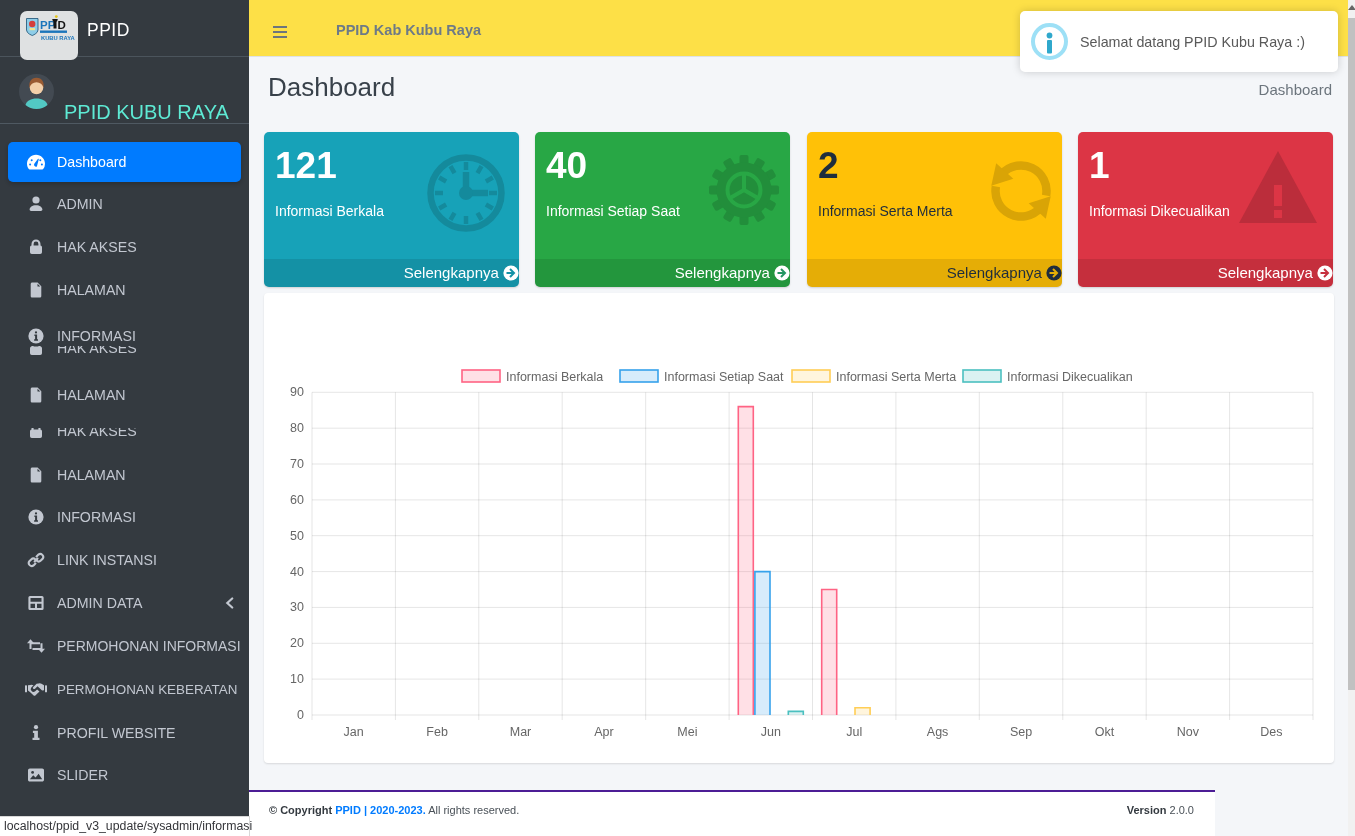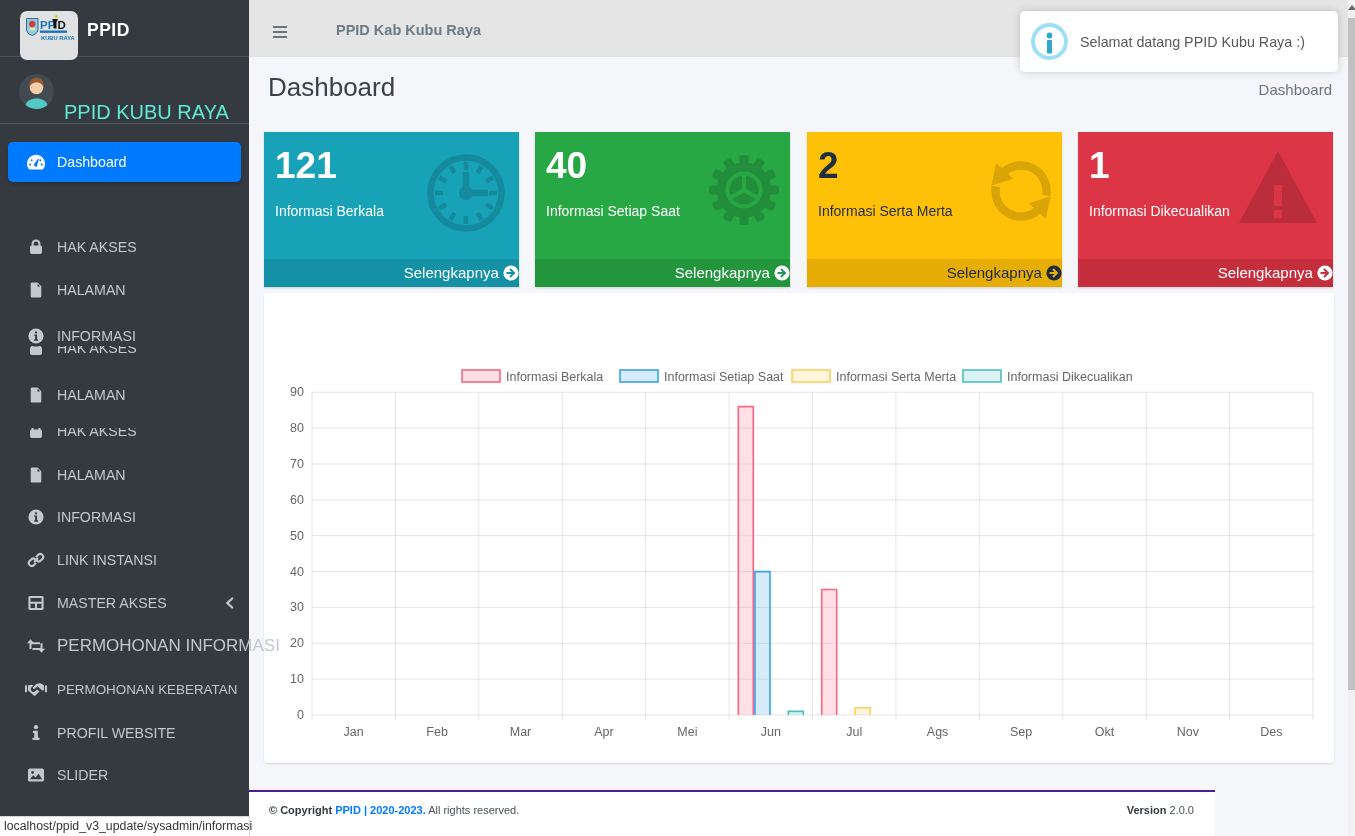--- a/index.html
+++ b/index.html
@@ -1,40 +1,40 @@
 <!DOCTYPE html>
 <html><head><meta charset="utf-8"><title>PPID</title>
 <style>
 *{margin:0;padding:0;box-sizing:border-box}
 html,body{width:1355px;height:836px;overflow:hidden;font-family:"Liberation Sans",sans-serif}
 #app{position:relative;width:1355px;height:836px;background:#f4f6f9;overflow:hidden}
 
 #sb{position:absolute;left:0;top:0;width:249px;height:836px;background:#343a40}
 #brand{position:absolute;left:0;top:0;width:249px;height:57px;border-bottom:1px solid #4b545c}
 #logo{position:absolute;left:20px;top:11px;width:58px;height:49px;background:#dfe1e2;border-radius:7px}
-#brandtxt{position:absolute;left:87px;top:20px;font-size:17.5px;font-weight:700;color:#fff;letter-spacing:0.5px}
+#brandtxt{position:absolute;left:87px;top:20px;font-size:17.5px;font-weight:400;color:#fff;letter-spacing:0.5px}
 #upanel{position:absolute;left:0;top:57px;width:249px;height:67px;border-bottom:1px solid #4f5962}
 #uname{position:absolute;left:64px;top:44px;font-size:20px;color:#5eead4}
 .ni{position:absolute;left:8px;width:233px;height:40px;border-radius:5px;color:#c2c7d0}
 .ni b{position:absolute;left:49px;top:50%;transform:translateY(-50%);font-size:14.2px;font-weight:400;white-space:nowrap;letter-spacing:0px}
 .ni i{position:absolute;left:27.5px;top:50%;transform:translate(-50%,-50%);display:flex}
 .ni.active{background:#007bff;color:#fff;box-shadow:0 2px 4px rgba(0,0,0,.2)}
 .ni .chev{position:absolute;right:7px;top:14px}
 .clipw{position:absolute;left:8px;width:233px;overflow:hidden}
 .clipw .ni{left:0}
 
-#nb{position:absolute;left:249px;top:0;width:1099px;height:57px;background:#e5e5e5;border-bottom:1px solid #dee2e6}
+#nb{position:absolute;left:249px;top:0;width:1099px;height:57px;background:#fde047;border-bottom:1px solid #dee2e6}
 #burger{position:absolute;left:24px;top:26px;width:14px;height:12px}
 #burger div{height:2px;background:#6c757d;margin-bottom:3px}
 #nbtitle{position:absolute;left:87px;top:22px;font-size:14.5px;font-weight:700;color:#6d7a87}
 
 #h1{position:absolute;left:268px;top:72px;font-size:26px;font-weight:500;color:#38414a}
 #bc{position:absolute;right:23px;top:81px;font-size:15px;color:#6c757d}
 
-.sbx{position:absolute;top:132px;width:255px;height:155px;border-radius:0;box-shadow:0 1px 2px rgba(0,0,0,.15);overflow:hidden}
+.sbx{position:absolute;top:132px;width:255px;height:155px;border-radius:5px;box-shadow:0 1px 2px rgba(0,0,0,.15);overflow:hidden}
 .sbx .n{position:absolute;left:11px;top:15px;font-size:37px;font-weight:700;line-height:1}
 .sbx .l{position:absolute;left:11px;top:71px;font-size:14px}
 .sbx .ft{position:absolute;left:0;bottom:0;width:100%;height:28px;background:rgba(0,0,0,.1);text-align:right;font-size:15px;line-height:28px}
 .sbx .big{position:absolute}
 
 #card{position:absolute;left:264px;top:293px;width:1070px;height:470px;background:#fff;border-radius:4px;box-shadow:0 1px 2px rgba(0,0,0,.12)}
 #cardh{position:absolute;left:0;top:0;width:100%;height:48px;border-bottom:1px solid rgba(0,0,0,.12)}
 #ctitle{position:absolute;left:24px;top:13px;font-size:18px;color:#3d444b}
 #ysel{position:absolute;left:978px;top:8px;width:75px;height:33px;border:1px solid #ced4da;border-radius:4px;background:#fff}
 #ysel span{position:absolute;left:13px;top:7px;font-size:15px;color:#495057}
@@ -252,20 +252,31 @@
               <circle cx="4.1" cy="11" r="1"></circle>
               <circle cx="5.7" cy="6.8" r="1"></circle>
               <circle cx="14.3" cy="6.8" r="1"></circle>
               <circle cx="15.9" cy="11" r="1"></circle>
               <path d="M10.9 12.9a1.9 1.9 0 0 1-2.6-2.6L12 5.3a.5.5 0 0 1 .8.5l-1.9 7.1z"></path>
             </g>
           </svg>
         </i>
         <b>Dashboard</b>
       </div>
+      <div class="ni" style="top:184px">
+        <i>
+          <svg width="18" height="18" viewBox="0 0 18 18">
+            <g fill="#c2c7d0">
+              <circle cx="9" cy="5" r="3.6"></circle>
+              <path d="M9 10.2c-3.8 0-6.4 1.9-6.4 4.4 0 .9.6 1.4 1.5 1.4h9.8c.9 0 1.5-.5 1.5-1.4 0-2.5-2.6-4.4-6.4-4.4z"></path>
+            </g>
+          </svg>
+        </i>
+        <b>ADMIN</b>
+      </div>
       <div class="ni" style="top:227px">
         <i>
           <svg width="18" height="18" viewBox="0 0 18 18">
             <path fill="#c2c7d0" d="M13.5 7.5V6a4.5 4.5 0 0 0-9 0v1.5A1.8 1.8 0 0 0 3 9.2v5A1.8 1.8 0 0 0 4.8 16h8.4a1.8 1.8 0 0 0 1.8-1.8v-5a1.8 1.8 0 0 0-1.5-1.7zM6.6 6a2.4 2.4 0 0 1 4.8 0v1.4H6.6z"></path>
           </svg>
         </i>
         <b>HAK AKSES</b>
       </div>
       <div class="ni" style="top:270px">
         <i>
@@ -326,36 +337,36 @@
           </svg>
         </i>
         <b>LINK INSTANSI</b>
       </div>
       <div class="ni" style="top:583px">
         <i>
           <svg width="18" height="18" viewBox="0 0 18 18">
             <path fill="#c2c7d0" d="M15 2H3a1.6 1.6 0 0 0-1.6 1.6v10.8A1.6 1.6 0 0 0 3 16h12a1.6 1.6 0 0 0 1.6-1.6V3.6A1.6 1.6 0 0 0 15 2zM8 14H3.5V9.8H8zm6.5 0H10V9.8h4.5zm0-6.2h-11V4h11z"></path>
           </svg>
         </i>
-        <b>MASTER AKSES</b>
+        <b>ADMIN DATA</b>
         <svg class="chev" width="9" height="12" viewBox="0 0 9 12">
           <path fill="none" stroke="#c2c7d0" stroke-width="2.2" stroke-linecap="round" d="M7.2 1.5 2.3 6l4.9 4.5"></path>
         </svg>
       </div>
       <div class="ni" style="top:626px">
         <i>
           <svg width="20" height="18" viewBox="0 0 20 18">
             <g fill="none" stroke="#c2c7d0" stroke-width="2" stroke-linejoin="round">
               <path d="M4.5 12V6.2h9.5"></path>
               <path d="M15.5 6.2v5.8H6.5"></path>
             </g>
             <path fill="#c2c7d0" d="M4.5 2.2 8 6.3H1zM15.5 15.8 12 11.7h7z"></path>
           </svg>
         </i>
-        <b style="font-size:17px">PERMOHONAN INFORMASI</b>
+        <b style="font-size:14px">PERMOHONAN INFORMASI</b>
       </div>
       <div class="ni" style="top:669px">
         <i>
           <svg width="22" height="18" viewBox="0 0 22 18">
             <g fill="#c2c7d0">
               <rect x="0" y="5.3" width="2" height="7" rx="0.6"></rect>
               <rect x="20" y="5.3" width="2" height="7" rx="0.6"></rect>
               <path d="M11.6 3.7 8.3 6.9a1.2 1.2 0 0 0 1.7 1.8l2.5-2.4 4.6 4.2 1.9-.2V5.2l-2.5-1.5a3.2 3.2 0 0 0-3-.2z"></path>
               <path d="M3 5.2v5.3l2.2 1.8 3.2 3a1.5 1.5 0 0 0 2.2-.1l3.9-3.6-2.4-2.2-1.9 1.8a2.7 2.7 0 0 1-3.9-3.7l2.2-2.2a6 6 0 0 0-3.1-.4z"></path>
             </g>

